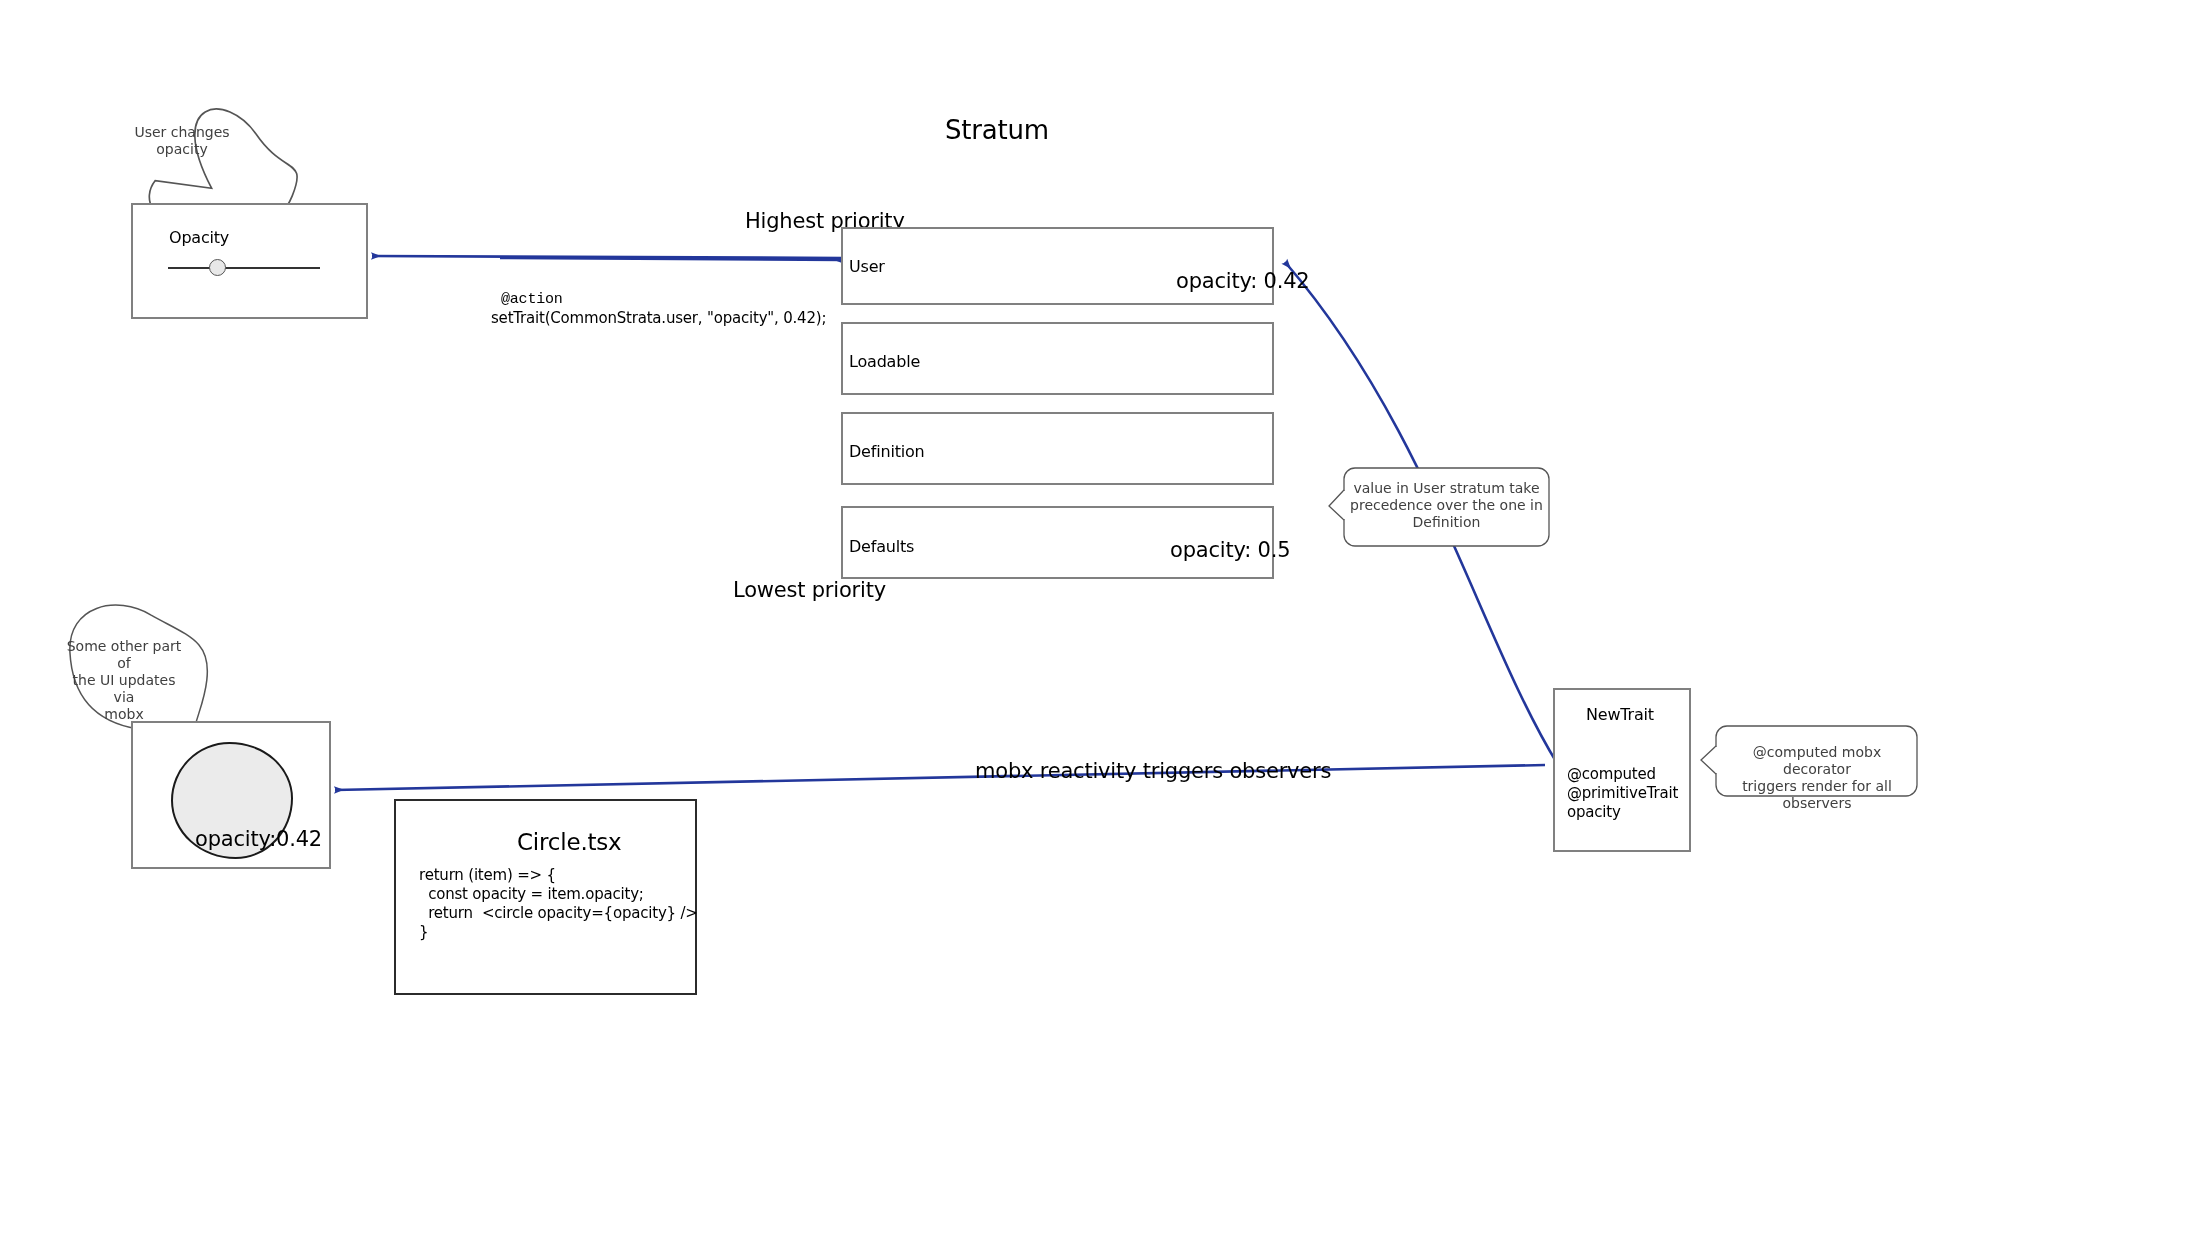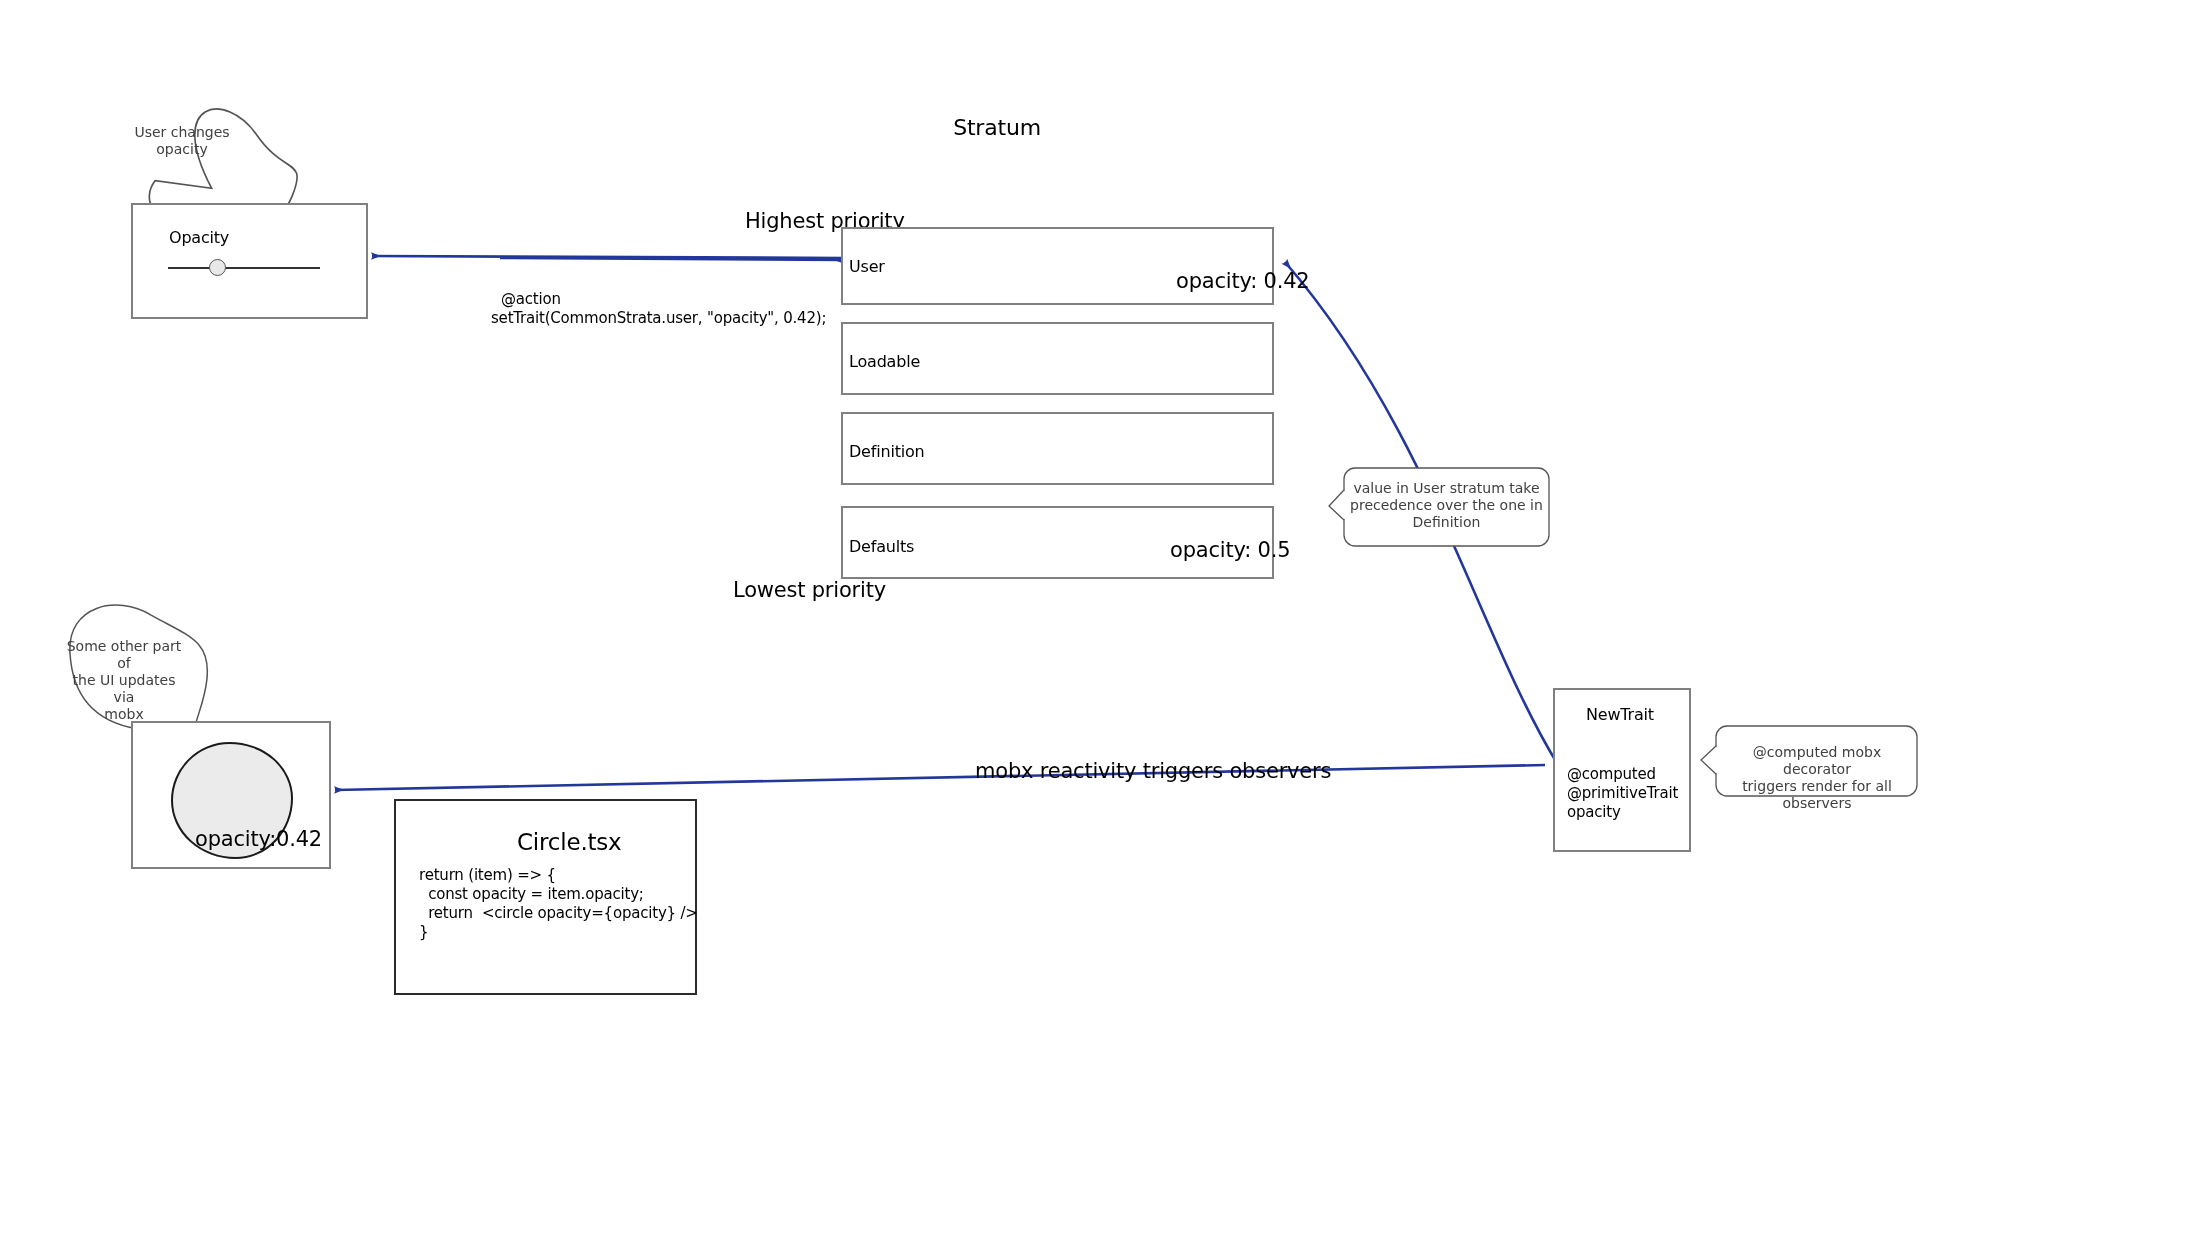--- a/index.html
+++ b/index.html
@@ -33,21 +33,21 @@
     border: 2px solid #808080;
   }
   .txt {
     position: absolute;
     color: #000000;
     font-family: "DejaVu Sans", sans-serif;
     white-space: pre;
     letter-spacing: -0.2px;
   }
   .title {
-    font-size: 22px;
+    font-size: 26px;
     text-align: center;
   }
   .label {
     font-size: 16px;
   }
   .smalllabel {
     font-size: 21px;
   }
   .code {
     font-size: 15px;
@@ -131,21 +131,21 @@
   <div class="txt title" style="left:897px; top:115px; width:200px;">Stratum</div>
 
   <div class="node" style="left:131px; top:203px; width:237px; height:116px;"></div>
   <div class="txt label" style="left:169px; top:228px;">Opacity</div>
   <div class="slider-track" style="left:168px; top:267px; width:152px;"></div>
   <div class="slider-knob" style="left:209px; top:259px;"></div>
 
   <div class="callout-text" style="left:124px; top:124px; width:116px; white-space:pre-line;">User changes
 opacity</div>
 
-  <div class="txt code" style="left:501px; top:290px;">@action</div>
+  <div class="txt code" style="left:501px; top:290px;font-family:Liberation Mono, monospace;">@action</div>
   <div class="txt code" style="left:491px; top:309px;">setTrait(CommonStrata.user, "opacity", 0.42);</div>
 
   <div class="txt smalllabel" style="left:745px; top:209px;">Highest priority</div>
   <div class="txt smalllabel" style="left:733px; top:578px;">Lowest priority</div>
 
   <div class="node" style="left:841px; top:227px; width:433px; height:78px;"></div>
   <div class="txt label" style="left:849px; top:257px;">User</div>
   <div class="txt smalllabel" style="left:1176px; top:269px;">opacity: 0.42</div>
 
   <div class="node" style="left:841px; top:322px; width:433px; height:73px;"></div>

